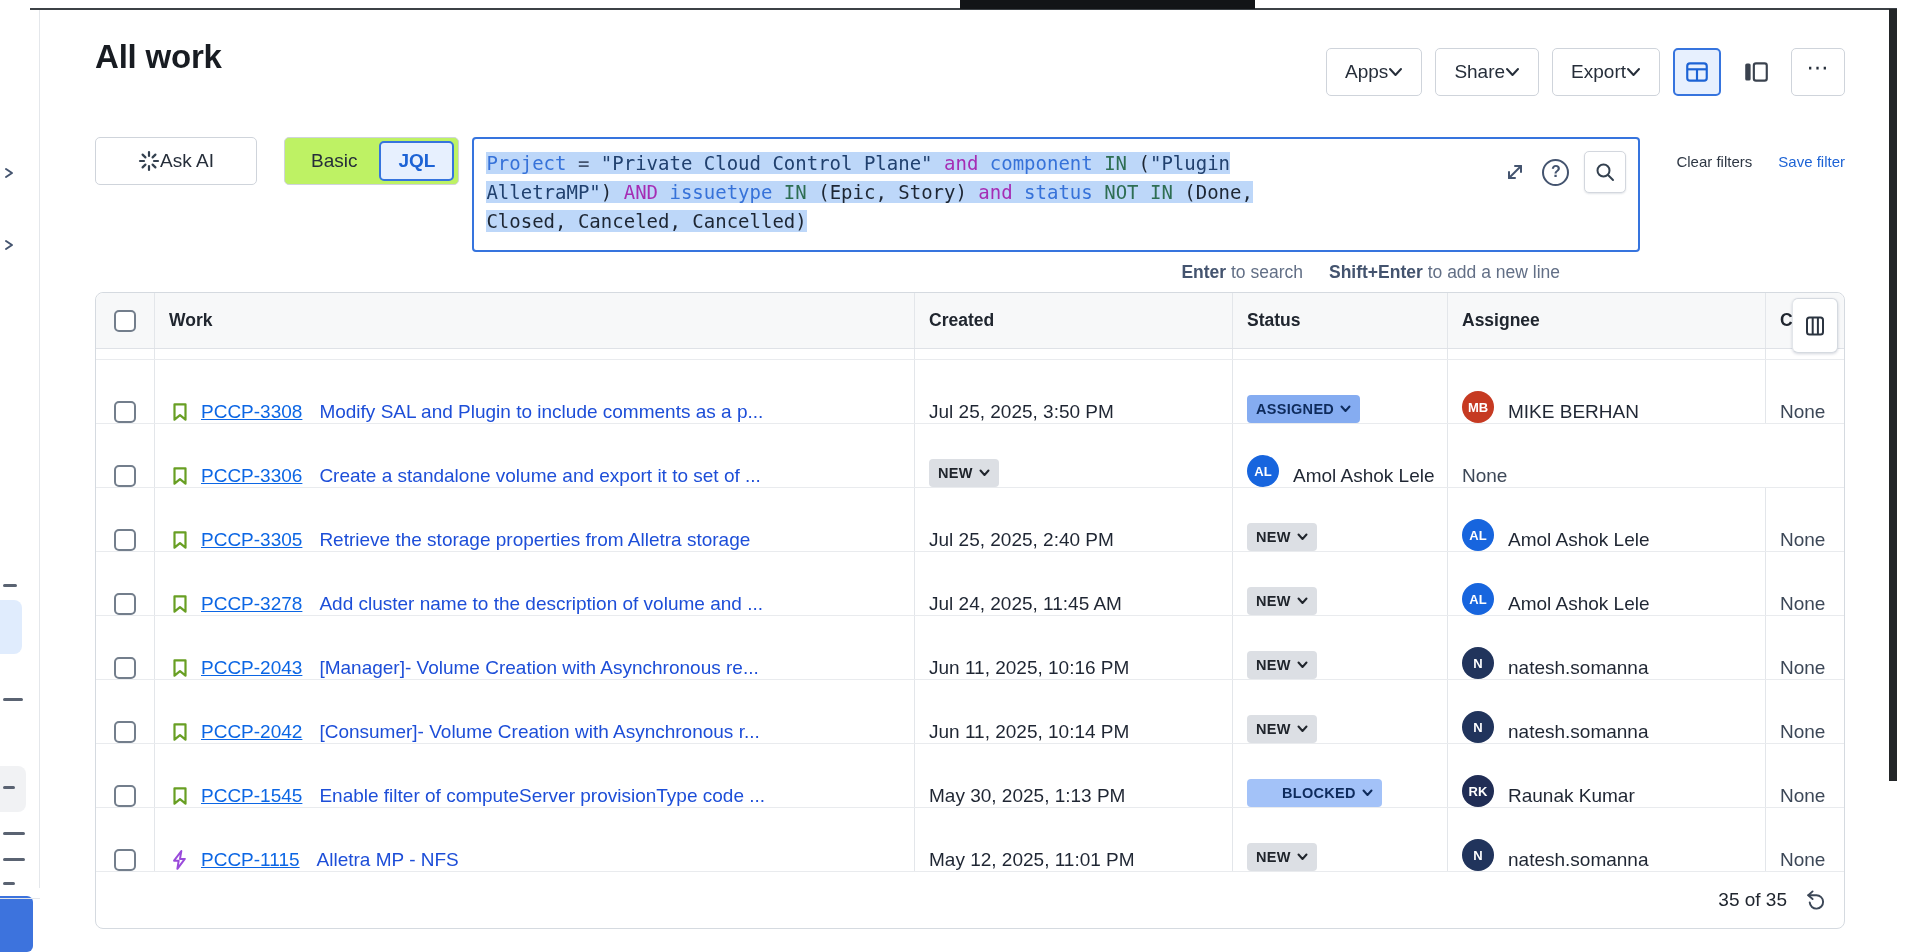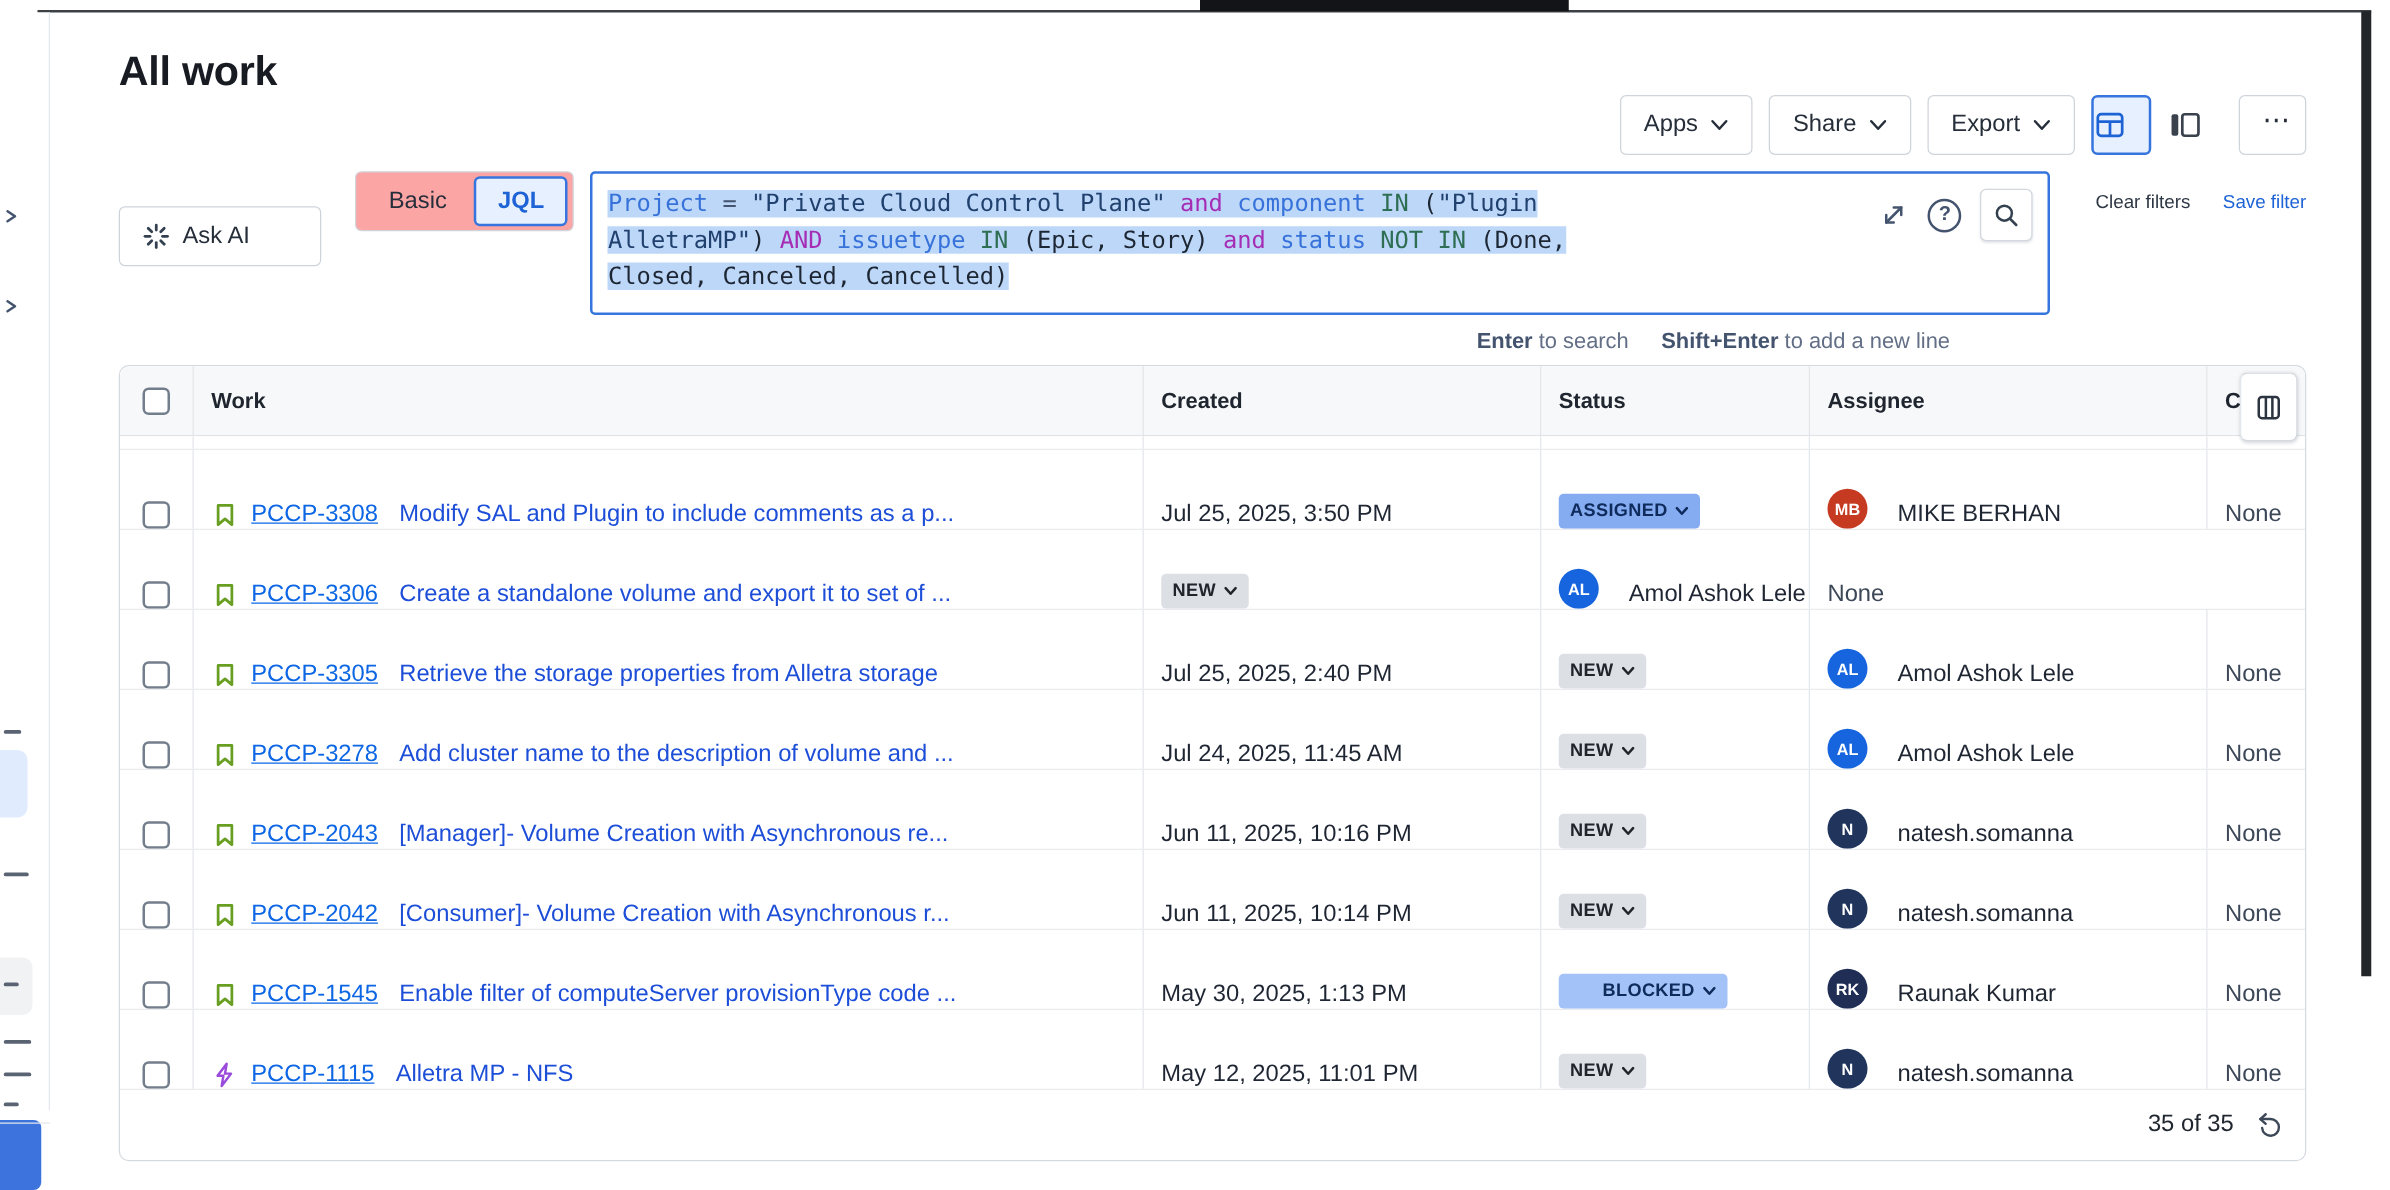--- a/index.html
+++ b/index.html
@@ -16,31 +16,31 @@
   .rail-chevron { position:absolute; left:2px; width:14px; height:14px; }
   .rail-dash { position:absolute; left:3px; height:3px; background:#5A6372; border-radius:2px; }
   .rail-sel-blue { position:absolute; left:0; top:590px; width:22px; height:54px; background:#E0ECFD; border-radius:0 8px 8px 0; }
   .rail-sel-gray { position:absolute; left:0; top:756px; width:26px; height:46px; background:#F1F2F4; border-radius:0 8px 8px 0; }
   .rail-divider { position:absolute; left:0; top:888px; width:40px; height:1px; background:#E4E7EB; }
 
   .page-title { position:absolute; left:95px; top:38px; font-size:33px; font-weight:700; color:#181C22; letter-spacing:-0.2px; }
 
   
   .actions { position:absolute; top:48px; right:67px; display:flex; align-items:center; gap:13px; }
-  .btn { display:inline-flex; align-items:center; gap:10px; height:48px; padding:0 18px;
-         border:1px solid #CFD4DB; border-radius:5px; background:#fff; font-size:19px; font-weight:500; color:#262E3A; cursor:pointer;margin-top:28px; }
+  .btn { display:inline-flex; align-items:center; justify-content:center; height:48px; padding:0 18px;
+         border:1px solid #CFD4DB; border-radius:5px; background:#fff; font-size:19px; font-weight:500; color:#262E3A; cursor:pointer; }
   .icon-btn { width:48px; height:48px; padding:0; }
   .icon-btn.active { background:#E7F0FE; border:2px solid #3674DE; }
   .icon-btn.borderless { border:none; background:transparent; width:44px; }
   .more-btn { width:54px; font-size:22px; letter-spacing:1px; padding-bottom:8px; }
 
   
   .filter-row { position:absolute; left:95px; top:137px; width:1750px; display:flex; align-items:flex-start; }
   .askai { width:162px; flex:none; margin-right:27px; }
-  .mode { flex:none; height:48px; display:flex; align-items:center; border:1px solid #CFD4DB; border-radius:5px; background:#fca5a5; margin-right:13px; padding:0 4px; }
+  .mode { flex:none; height:48px; display:flex; align-items:center; border:1px solid #CFD4DB; border-radius:5px; background:#bef264; margin-right:13px; padding:0 4px; }
   .mode-basic { padding:0 22px; font-size:19px; color:#262E3A; cursor:pointer; }
   .mode-jql { height:40px; display:flex; align-items:center; padding:0 17px; border:2px solid #3674DE; border-radius:5px;
               background:#E7F0FE; color:#1D63D5; font-size:19px; font-weight:600; cursor:pointer; }
   .jql-box { flex:1; margin-right:36px; border:2px solid #3674DE; border-radius:4px; background:#fff; position:relative;
              padding:10px 12px; min-height:115px; }
   .jql-line { font-family:"DejaVu Sans Mono", monospace; font-size:19px; line-height:29px; white-space:pre; }
   .jql-sel { background:#BDD7F9; }
   .tk-field { color:#3672D9; } .tk-op { color:#44546F; } .tk-str { color:#20406E; }
   .tk-kw { color:#A52DB4; } .tk-in { color:#2E6E53; } .tk-val { color:#1D2633; }
   .jql-icons { position:absolute; right:12px; top:12px; display:flex; align-items:center; gap:15px; }
@@ -72,21 +72,21 @@
   .checkbox { width:22px; height:22px; border:2px solid #737E8C; border-radius:5px; background:#fff; cursor:pointer; }
   .work-cell { gap:10px; white-space:nowrap; }
   .issue-key { color:#0C66E4; text-decoration:underline; font-weight:500; cursor:pointer; }
   .issue-summary { color:#1d4ed8; margin-left:7px; }
   .badge { display:inline-flex; align-items:center; gap:6px; height:28px; padding:0 9px; border-radius:4px;
            font-size:14.5px; font-weight:700; letter-spacing:.3px; color:#0E2B5C; cursor:pointer; }
   .badge-assigned { background:#85ACF1; }
   .badge-blocked  { background:#A3C2F8;padding-left:35px; }
   .badge-new      { background:#DCDFE4; color:#20252C; }
   .avatar { width:32px; height:32px; border-radius:50%; color:#fff; font-size:13px; font-weight:700;
-            display:flex; align-items:center; justify-content:center; margin-right:24px; flex:none; }
+            display:flex; align-items:center; justify-content:center; margin-right:14px; flex:none; }
   .extra-cell { color:#3C4757; }
   .cols-float { position:absolute; right:6px; top:5px; width:46px; height:46px; background:#fff; border:1px solid #D5DAE0; border-radius:6px;
                 box-shadow:0 1px 3px rgba(9,30,66,.18); display:flex; align-items:center; justify-content:center; cursor:pointer; }
   .t-foot { height:56px; display:flex; align-items:center; justify-content:flex-end; gap:16px; padding-right:18px; font-size:19px; color:#20262F; }
   .refresh { cursor:pointer; display:flex; }
   svg.ic { display:block; }
 </style>
 </head>
 <body>
 

